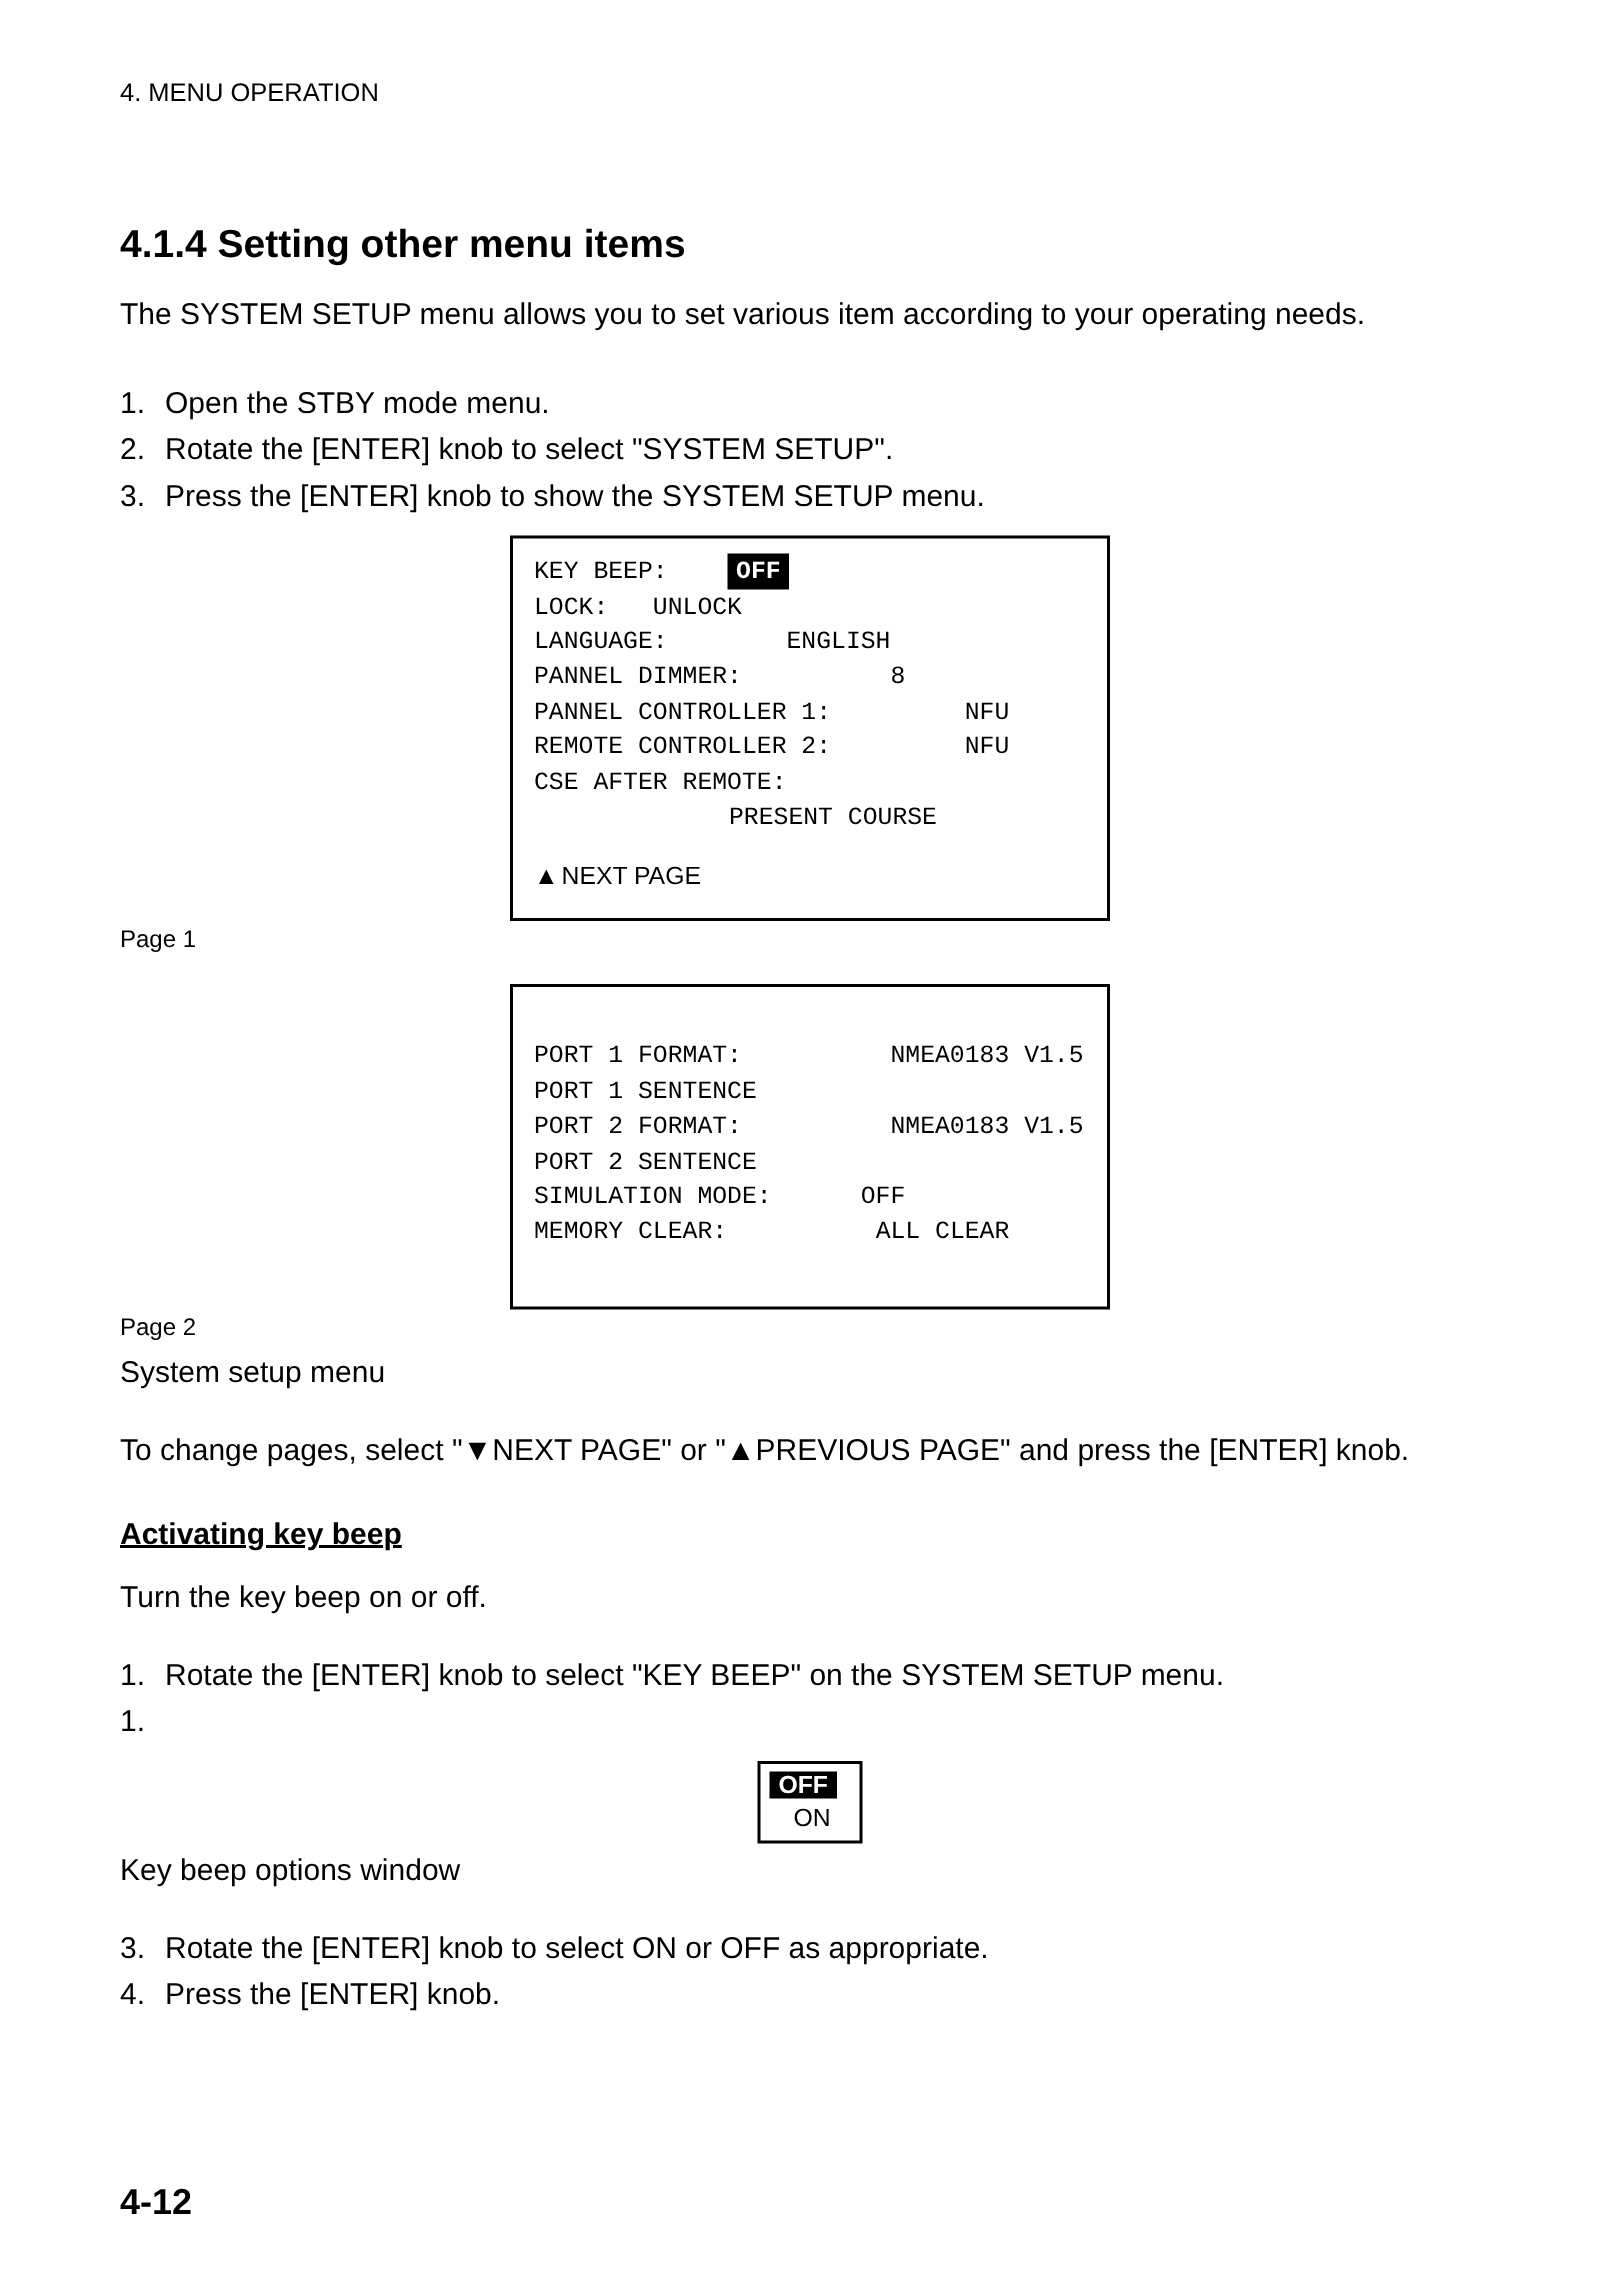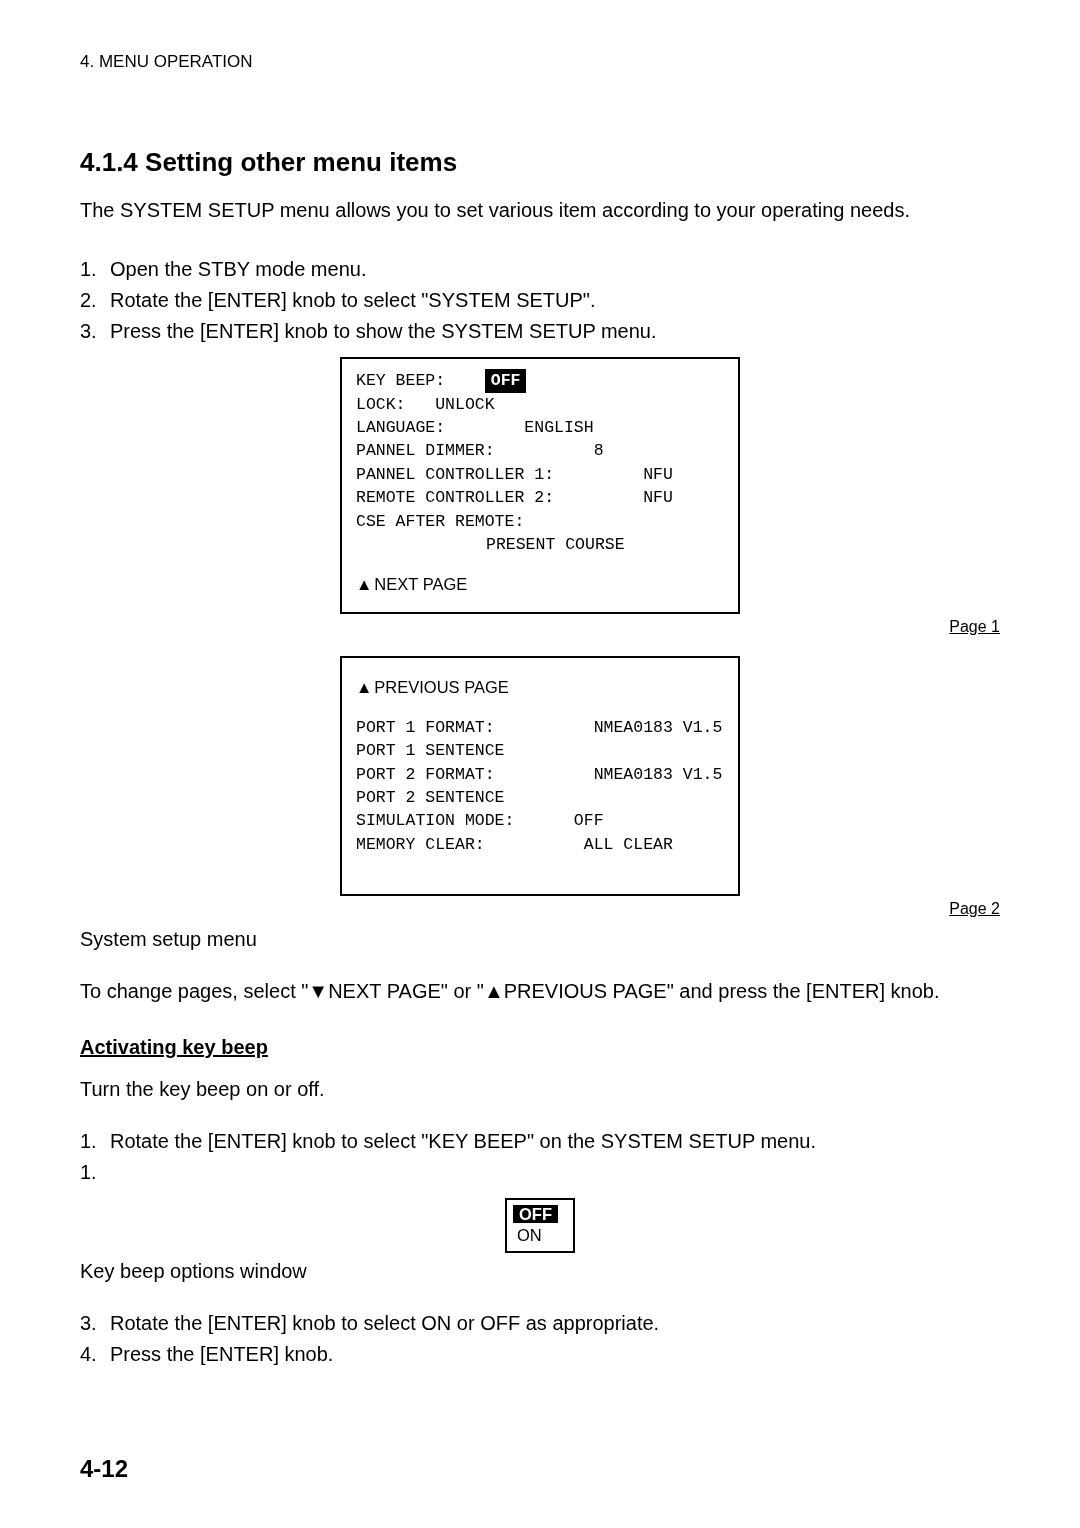--- a/index.html
+++ b/index.html
@@ -63,24 +63,23 @@
     .highlight {
       background: #000;
       color: #fff;
       padding: 0 6px;
       font-weight: bold;
     }
     .panel-indent {
       padding-left: 130px;
     }
     .panel-caption {
-      text-align: right;
+      text-align: left;
       font-size: 16px;
       margin-bottom: 18px;
-      text-decoration: underline;
     }
     .figure-caption {
       text-align: left;
       margin-top: 4px;
       margin-bottom: 24px;
     }
     .sub-heading {
       font-weight: bold;
       text-decoration: underline;
       margin-bottom: 14px;
@@ -143,21 +142,20 @@
     <div class="panel-row"><span class="label">CSE AFTER REMOTE:</span></div>
     <div class="panel-row"><span class="panel-indent">PRESENT COURSE</span></div>
     <div class="blank"></div>
     <div><span class="tri-up"></span>NEXT PAGE</div>
     <div style="height: 6px;"></div>
   </div>
 <div class="panel-caption">Page 1</div>
 
 <div class="panel" id="panel2">
     <div style="height: 8px;"></div>
-    <div><span class="tri-up"></span>PREVIOUS PAGE</div>
     <div class="blank"></div>
     <div class="panel-row"><span class="label">PORT 1 FORMAT:          </span><span>NMEA0183 V1.5</span></div>
     <div class="panel-row"><span class="label">PORT 1 SENTENCE</span></div>
     <div class="panel-row"><span class="label">PORT 2 FORMAT:          </span><span>NMEA0183 V1.5</span></div>
     <div class="panel-row"><span class="label">PORT 2 SENTENCE</span></div>
     <div class="panel-row"><span class="label">SIMULATION MODE:      </span><span>OFF</span></div>
     <div class="panel-row"><span class="label">MEMORY CLEAR:          </span><span>ALL CLEAR</span></div>
     <div style="height: 28px;"></div>
   </div>
 <div class="panel-caption" style="margin-bottom:2px;">Page 2</div>
@@ -173,21 +171,21 @@
       <span class="num">1.</span>
       <span>Rotate the [ENTER] knob to select "KEY BEEP" on the SYSTEM SETUP menu.</span>
     </li>
     <li>
       <span class="num">1.</span>
     </li>
   </ol>
 
 <div class="options-box">
   <div><span class="highlight">OFF</span></div>
-  <div style="padding-left:4px;">ON</div>
+  <div style="padding-left:4px;margin-left:12px;">ON</div>
 </div>
 <div class="figure-caption">Key beep options window</div>
 
 <ol class="steps" id="steps3">
     <li>
       <span class="num">3.</span>
       <span>Rotate the [ENTER] knob to select ON or OFF as appropriate.</span>
     </li>
     <li>
       <span class="num">4.</span>

